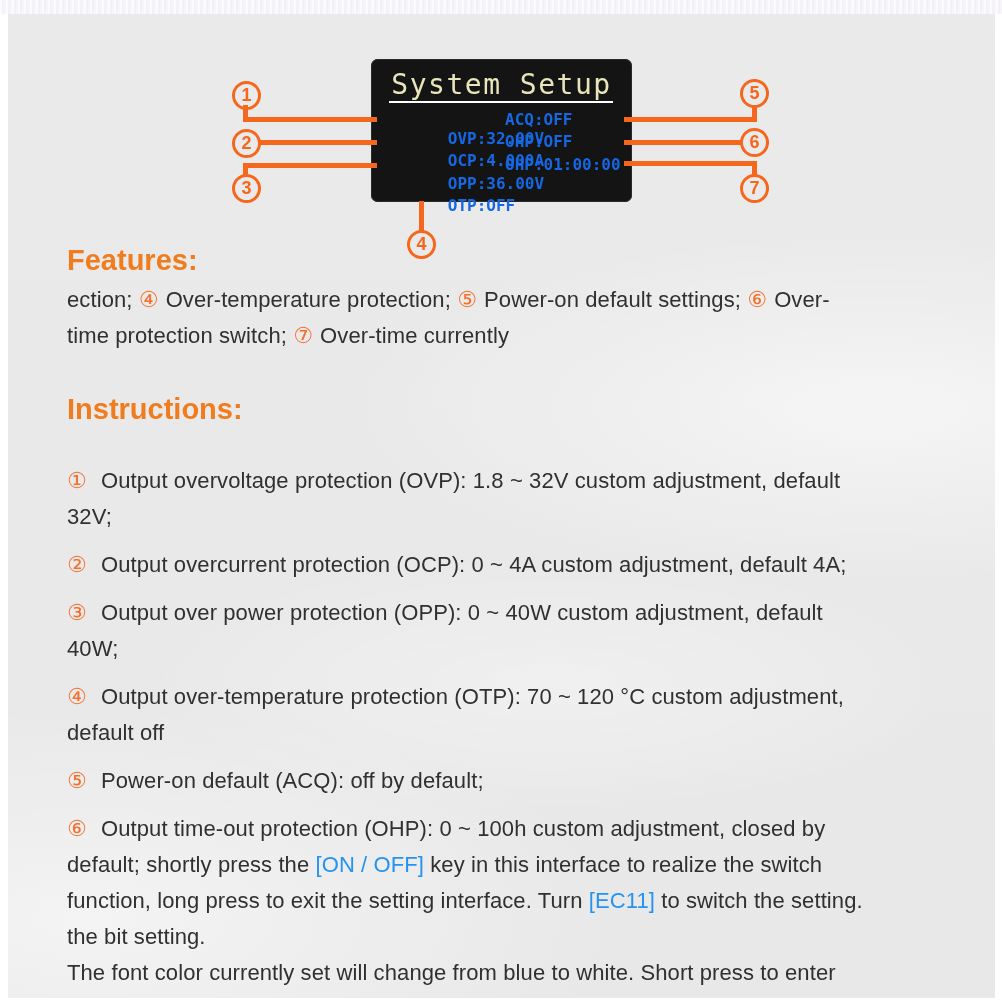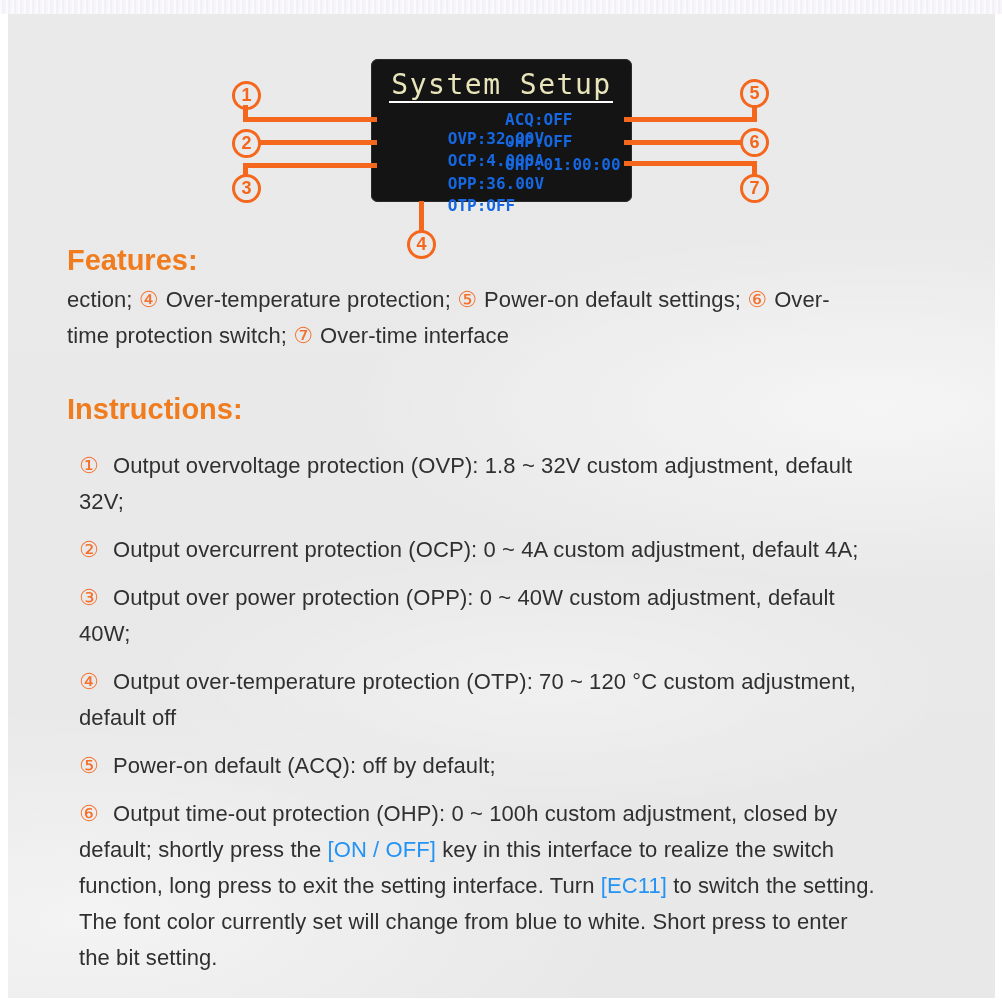--- a/index.html
+++ b/index.html
@@ -107,25 +107,25 @@
   <div class="callout" style="left:232px;top:129px;">2</div>
   <div class="callout" style="left:232px;top:174px;">3</div>
   <div class="callout" style="left:407px;top:230px;">4</div>
   <div class="callout" style="left:740px;top:79px;">5</div>
   <div class="callout" style="left:740px;top:128px;">6</div>
   <div class="callout" style="left:740px;top:174px;">7</div>
 
   <div class="sec-heading" style="top:243px;">Features:</div>
   <div class="textblock" style="top:282px;">
       <div class="tline"><span>ection; </span><span class="num">④ </span><span>Over-temperature protection; </span><span class="num">⑤ </span><span>Power-on default settings; </span><span class="num">⑥ </span><span>Over-</span></div>
-      <div class="tline"><span>time protection switch; </span><span class="num">⑦ </span><span>Over-time interface</span></div>
+      <div class="tline"><span>time protection switch; </span><span class="num">⑦ </span><span>Over-time currently</span></div>
     </div>
 
   <div class="sec-heading" style="top:392px;">Instructions:</div>
-  <div class="textblock" style="top:448px;margin-left:12px;">
+  <div class="textblock" style="top:463px;">
       <div class="para">
         <div class="tline"><span class="num">①  </span><span>Output overvoltage protection (OVP): 1.8 ~ 32V custom adjustment, default</span></div>
         <div class="tline"><span>32V;</span></div>
       </div>
       <div class="para">
         <div class="tline"><span class="num">②  </span><span>Output overcurrent protection (OCP): 0 ~ 4A custom adjustment, default 4A;</span></div>
       </div>
       <div class="para">
         <div class="tline"><span class="num">③  </span><span>Output over power protection (OPP): 0 ~ 40W custom adjustment, default</span></div>
         <div class="tline"><span>40W;</span></div>
@@ -134,17 +134,17 @@
         <div class="tline"><span class="num">④  </span><span>Output over-temperature protection (OTP): 70 ~ 120 °C custom adjustment,</span></div>
         <div class="tline"><span>default off</span></div>
       </div>
       <div class="para">
         <div class="tline"><span class="num">⑤  </span><span>Power-on default (ACQ): off by default;</span></div>
       </div>
       <div class="para">
         <div class="tline"><span class="num">⑥  </span><span>Output time-out protection (OHP): 0 ~ 100h custom adjustment, closed by</span></div>
         <div class="tline"><span>default; shortly press the </span><span class="blue">[ON / OFF]</span><span> key in this interface to realize the switch</span></div>
         <div class="tline"><span>function, long press to exit the setting interface. Turn </span><span class="blue">[EC11]</span><span> to switch the setting.</span></div>
+        <div class="tline"><span>the bit setting.</span></div>
         <div class="tline"><span>The font color currently set will change from blue to white. Short press to enter</span></div>
-        <div class="tline"><span>the bit setting.</span></div>
       </div>
     </div>
 </div>
 
 </body></html>

